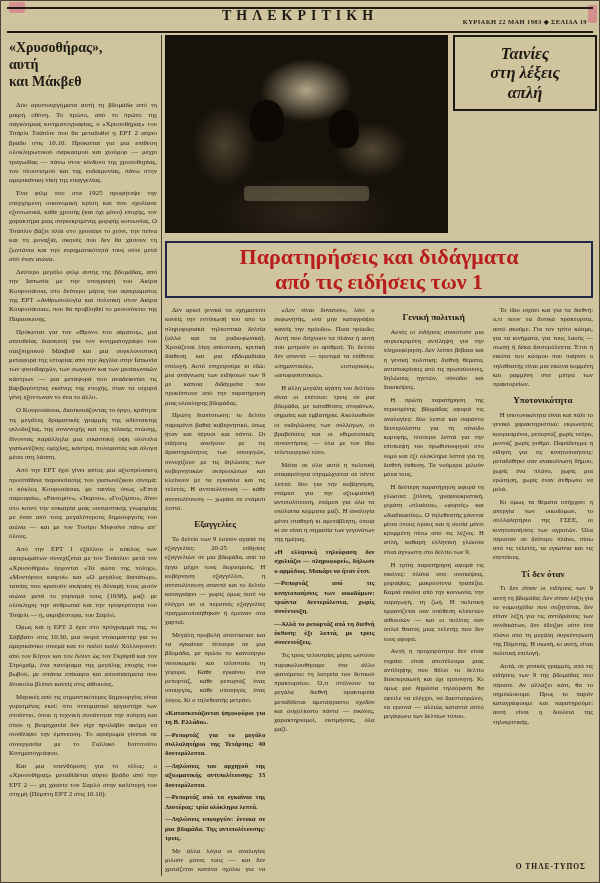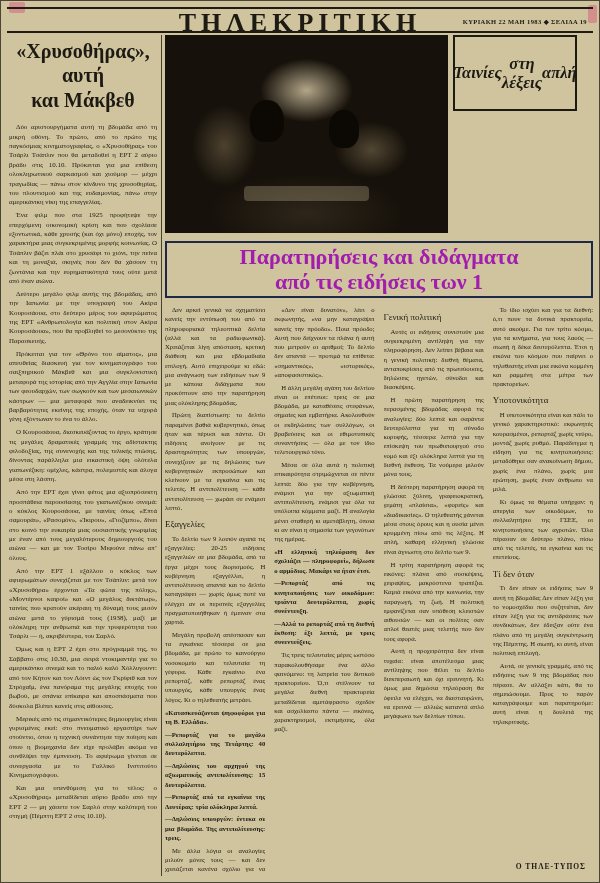--- a/index.html
+++ b/index.html
@@ -8,57 +8,57 @@
     position:relative;width:600px;height:883px;overflow:hidden;
     background:#cfc49d;color:#1d1a14;
     font-family:"Liberation Serif", serif;
     border:1px solid #4a4436;box-sizing:border-box;
   }
   .smudge{position:absolute;background:#d4868b;opacity:.85;border-radius:2px;}
   .smudge.left{left:8px;top:1px;width:16px;height:11px;}
   .smudge.right{right:2px;top:4px;width:9px;height:18px;}
   .topline{position:absolute;left:6px;right:6px;top:6px;height:2px;background:#201c15;}
   .masthead{position:absolute;left:0;right:0;top:7px;text-align:center;}
-  .masthead h1{margin:0;font-size:26px;font-weight:bold;letter-spacing:5px;}
+  .masthead h1{margin:0;font-size:14px;font-weight:bold;letter-spacing:5px;}
   .dateline{position:absolute;right:12px;top:17px;font-size:6.5px;font-weight:bold;letter-spacing:.4px;}
   .rule-under{position:absolute;left:6px;right:6px;top:30px;height:2px;background:#201c15;}
   .vrule{position:absolute;left:160px;top:34px;bottom:6px;width:1px;background:#46402f;}
 
   .left-col{position:absolute;left:8px;top:36px;width:148px;bottom:8px;overflow:hidden;}
-  .left-col h2{margin:2px 0 10px;font-size:20px;line-height:1.22;text-align:center;font-weight:bold;}
+  .left-col h2{margin:2px 0 10px;font-size:14px;line-height:1.22;text-align:left;font-weight:bold;}
   .left-col p{margin:0 0 3.5px;font-size:6.9px;line-height:1.36;text-align:justify;text-indent:7px;}
 
   .photo{position:absolute;left:164px;top:34px;width:283px;height:198px;
     background:
       radial-gradient(ellipse 70px 48px at 50% 28%, rgba(206,192,158,.85), rgba(206,192,158,0) 66%),
       radial-gradient(ellipse 46px 58px at 21% 56%, rgba(122,106,78,.55), rgba(0,0,0,0) 70%),
       radial-gradient(ellipse 52px 40px at 73% 58%, rgba(142,124,92,.5), rgba(0,0,0,0) 70%),
       radial-gradient(ellipse 130px 52px at 50% 90%, rgba(66,55,40,.55), rgba(0,0,0,0) 75%),
       #16110a;
   }
   .fig{position:absolute;background:#0c0905;border-radius:48% 48% 40% 40%;}
   .fig.a{left:30%;top:33%;width:34px;height:42px;}
   .fig.b{left:58%;top:38%;width:30px;height:38px;}
   .phototable{position:absolute;left:28%;bottom:16%;width:44%;height:15px;background:rgba(192,176,140,.32);border-radius:4px;}
 
-  .films-box{position:absolute;left:452px;top:34px;width:124px;height:76px;box-sizing:border-box;
-    border:2.5px solid #1d1a14;display:flex;justify-content:center;align-items:center;
+  .films-box{position:absolute;left:452px;top:34px;width:144px;height:76px;box-sizing:border-box;
+    border:2.5px solid #1d1a14;display:flex;flex-direction:column;justify-content:center;align-items:center;
     font-style:italic;font-weight:bold;font-size:16.5px;line-height:1.18;text-align:center;}
   .caption{position:absolute;left:452px;top:178px;width:140px;font-size:7.3px;font-style:italic;
     font-weight:bold;line-height:1.42;text-align:justify;}
 
   .headline-box{position:absolute;left:164px;top:240px;width:428px;height:57px;box-sizing:border-box;
     border:2px solid #1f2847;display:flex;flex-direction:column;justify-content:center;
-    text-align:center;color:#a21caf;font-weight:bold;}
+    text-align:center;color:#b91c1c;font-weight:bold;}
   .headline-box .hl{font-size:22px;line-height:1.12;}
 
   .columns{position:absolute;left:164px;top:304px;width:428px;bottom:10px;display:flex;gap:9px;overflow:hidden;}
   .col{flex:1;overflow:hidden;}
   .col p{margin:0 0 3.6px;font-size:6.7px;line-height:1.38;text-align:justify;text-indent:7px;}
-  .col p.subhead{font-size:9px;font-weight:normal;text-align:left;text-indent:0;margin:7px 0 4px;line-height:1.2;}
+  .col p.subhead{font-size:9px;font-weight:bold;text-align:center;text-indent:0;margin:7px 0 4px;line-height:1.2;}
   .col p.bold{font-weight:bold;text-indent:0;}
   .col p.dash{font-weight:bold;text-indent:0;}
   .signature{position:absolute;right:13px;bottom:11px;font-size:7.5px;font-weight:bold;letter-spacing:1px;}
 </style>
 </head>
 <body>
 
 <div class="page">
 
   <div class="smudge left"></div>

